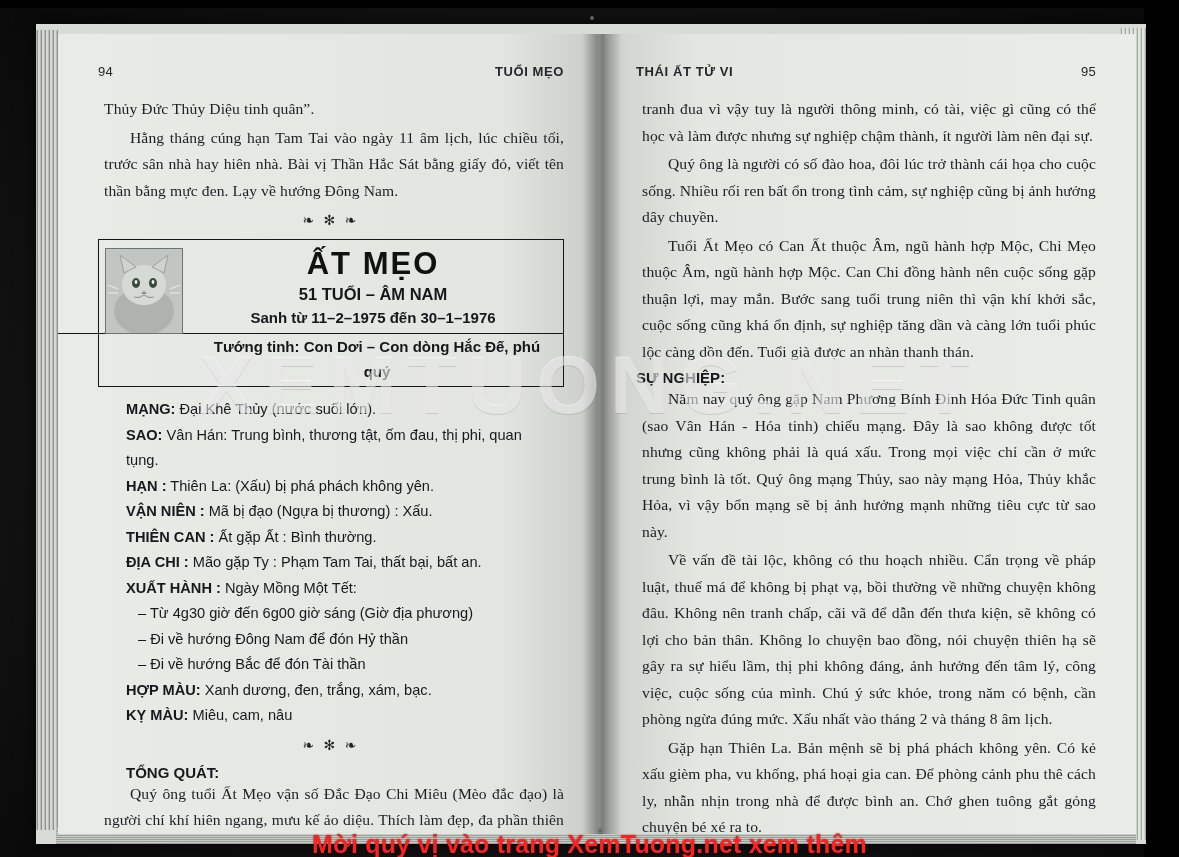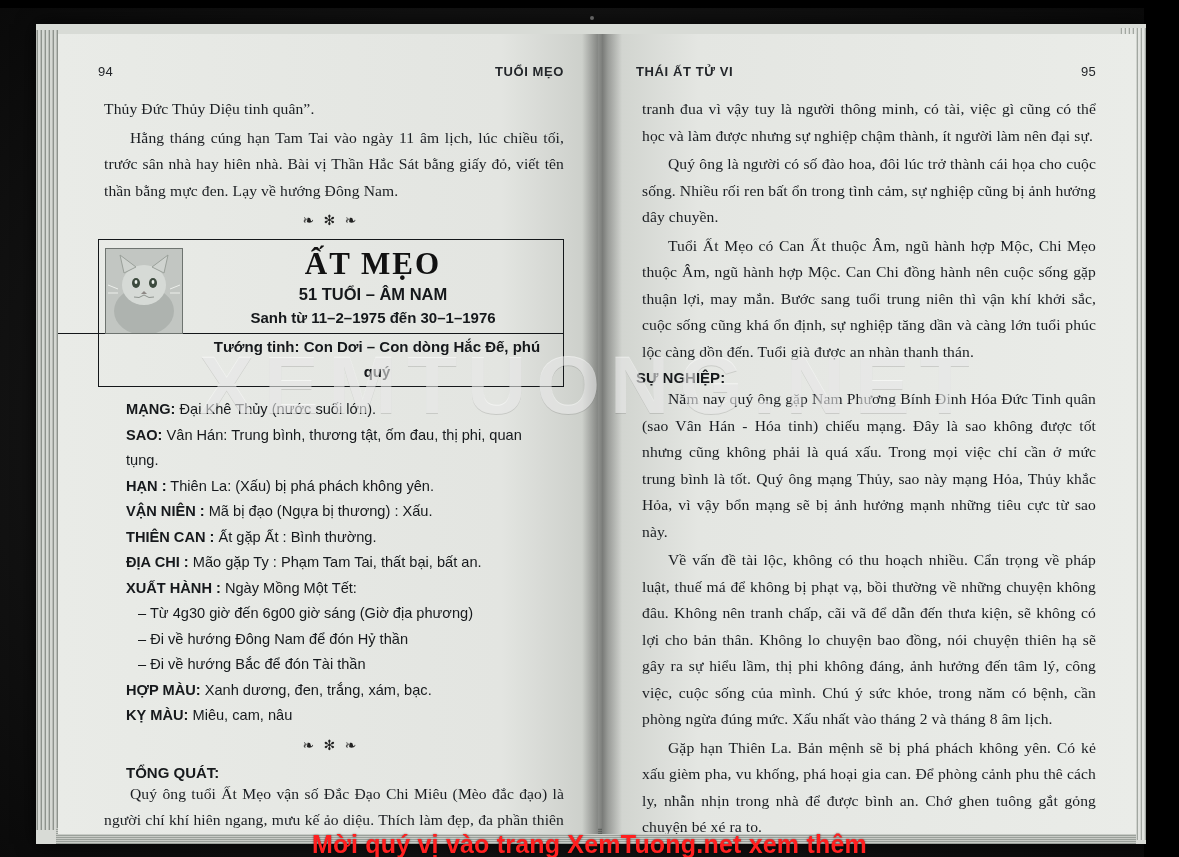--- a/index.html
+++ b/index.html
@@ -148,21 +148,21 @@
     position: absolute;
     left: 6px; top: 8px;
     width: 76px; height: 84px;
     background: linear-gradient(160deg,#cfd2ce,#a9aeaa 55%,#8d938f);
     border: 1px solid #6e7470;
     overflow: hidden;
   }
   .cat svg { position: absolute; left: 0; top: 0; }
   .zb-text { margin-left: 84px; text-align: center; }
   .zb-title {
-    font-family: Liberation Serif, serif;
+    font-family: Liberation Sans, sans-serif;
     font-weight: bold;
     font-size: 31px;
     letter-spacing: 2px;
     line-height: 36px;
     color: #111;
   }
   .zb-sub1 {
     font-family: "Liberation Sans", sans-serif;
     font-weight: bold;
     font-size: 16.5px;

